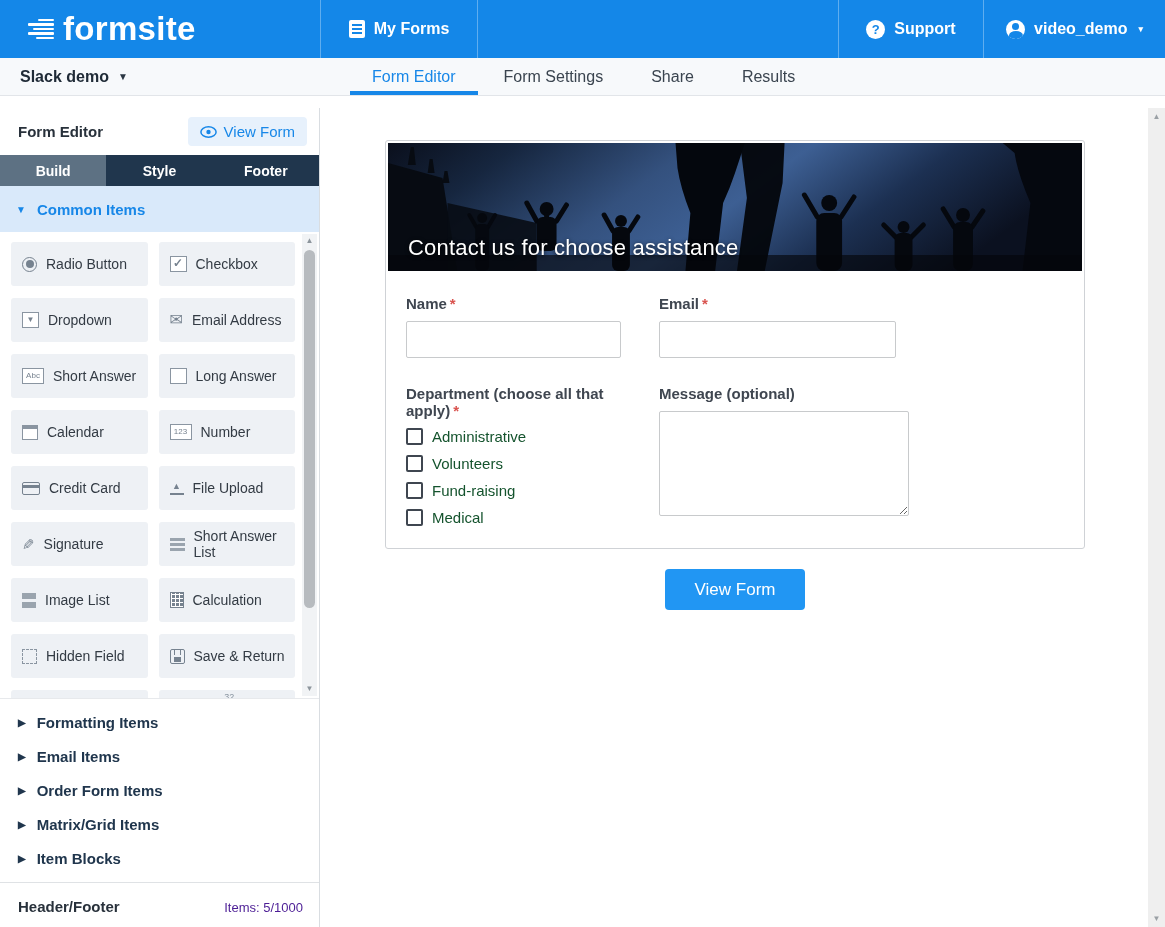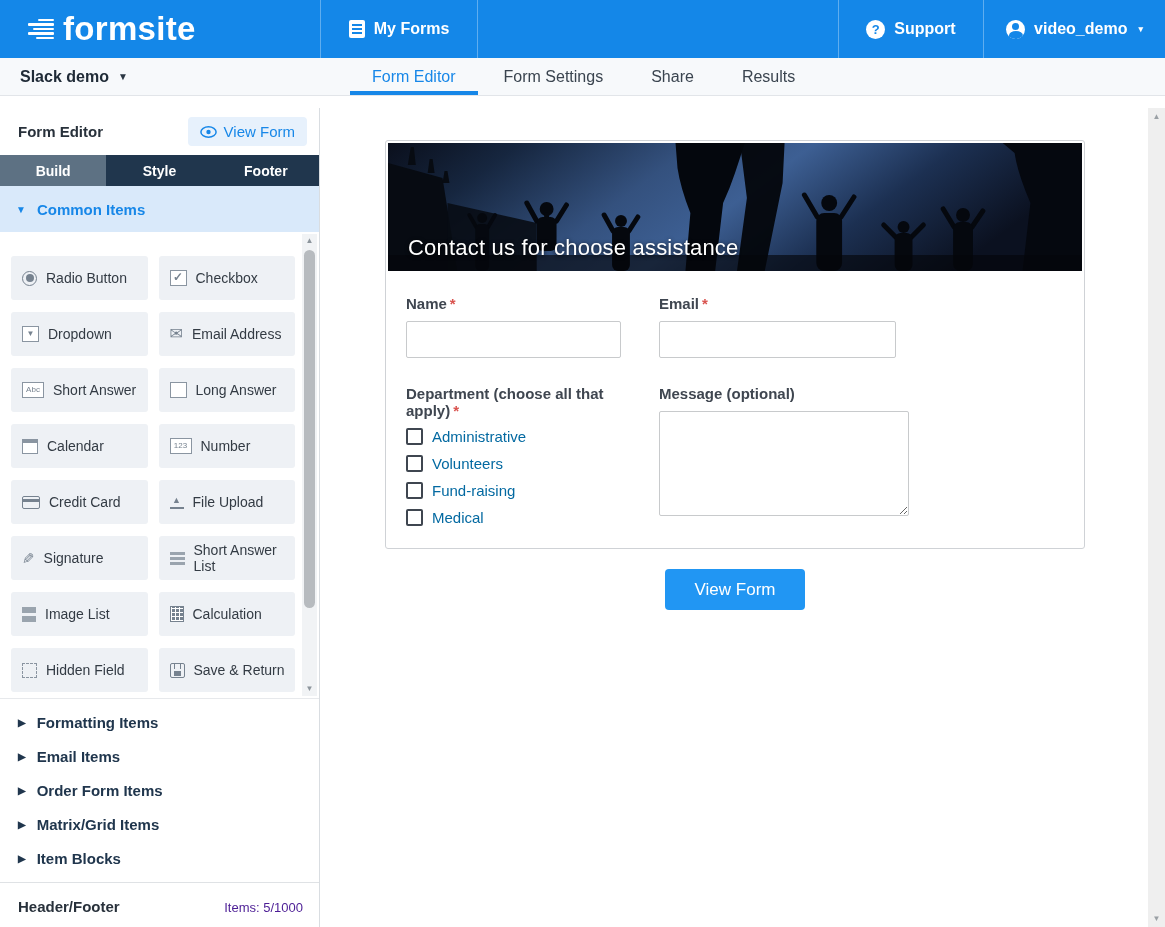--- a/index.html
+++ b/index.html
@@ -61,21 +61,21 @@
   .mode-tab { flex:1; background:#20364d; color:#fff; font-size:14px; font-weight:700;
     display:flex; align-items:center; justify-content:center; cursor:pointer; }
   .mode-tab.active { background:#5d7183; }
   .common-header { height:46px; flex:0 0 46px; background:#d9e9fa; color:#1787e8;
     font-weight:700; font-size:15px; display:flex; align-items:center;
     padding-left:16px; gap:11px; cursor:pointer; }
   .common-header .tri { font-size:10px; }
 
   .items-wrap { position:relative; height:466px; flex:0 0 466px; overflow:hidden; }
   .items-grid { display:grid; grid-template-columns:1fr 1fr; gap:12px 11px;
-    padding:24px 24px 0 11px; }
+    padding:10px 24px 0 11px; }
   .item { background:#eef1f5; border-radius:3px; display:flex; align-items:center;
     gap:9px; padding:4px 6px 4px 11px; font-size:14px; color:#333b44;
     min-height:44px; cursor:grab; line-height:1.15; }
   .partial { min-height:44px; align-items:flex-start; padding-top:2px;
     font-size:9px; color:#8a95a1; justify-content:center; }
 
   
   .i { flex:0 0 auto; color:#76828f; }
   .i-radio { width:15px; height:15px; border:1.5px solid #76828f; border-radius:50%; position:relative; }
   .i-radio::after { content:""; position:absolute; inset:2.5px; background:#76828f; border-radius:50%; }
@@ -145,21 +145,21 @@
   .frow { display:grid; grid-template-columns:253px 1fr; }
   .flabel { font-size:15px; font-weight:700; color:#3f4650; margin-bottom:9px; }
   .req { color:#d9534f; margin-left:3px; }
   .tinput { height:37px; border:1px solid #c8cacc; border-radius:2px; background:#fff;
     width:215px; font-size:15px; padding:0 8px; color:#333; }
   .tinput.wide { width:237px; }
   .frow2 { margin-top:27px; }
   .chk-row { display:flex; align-items:center; gap:9px; margin-bottom:10px; }
   .chk { appearance:none; -webkit-appearance:none; width:17px; height:17px;
     border:2px solid #3f4650; border-radius:2px; background:#fff; cursor:pointer; margin:0; }
-  .chk-label { font-size:15px; color:#0369a1; cursor:pointer; }
+  .chk-label { font-size:15px; color:#14532d; cursor:pointer; }
   .msg-area { width:250px; height:105px; border:1px solid #c8cacc; border-radius:2px;
     resize:both; font-family:"Liberation Sans", sans-serif; font-size:14px; padding:6px; }
 
   .view-form-btn { position:absolute; left:344px; top:461px; width:140px; height:41px;
     background:#2196f3; color:#fff; border:none; border-radius:4px; font-size:17px;
     font-family:"Liberation Sans", sans-serif; cursor:pointer; }
 
   .eye-svg, .pill-ic { display:block; }
 </style>
 </head>

